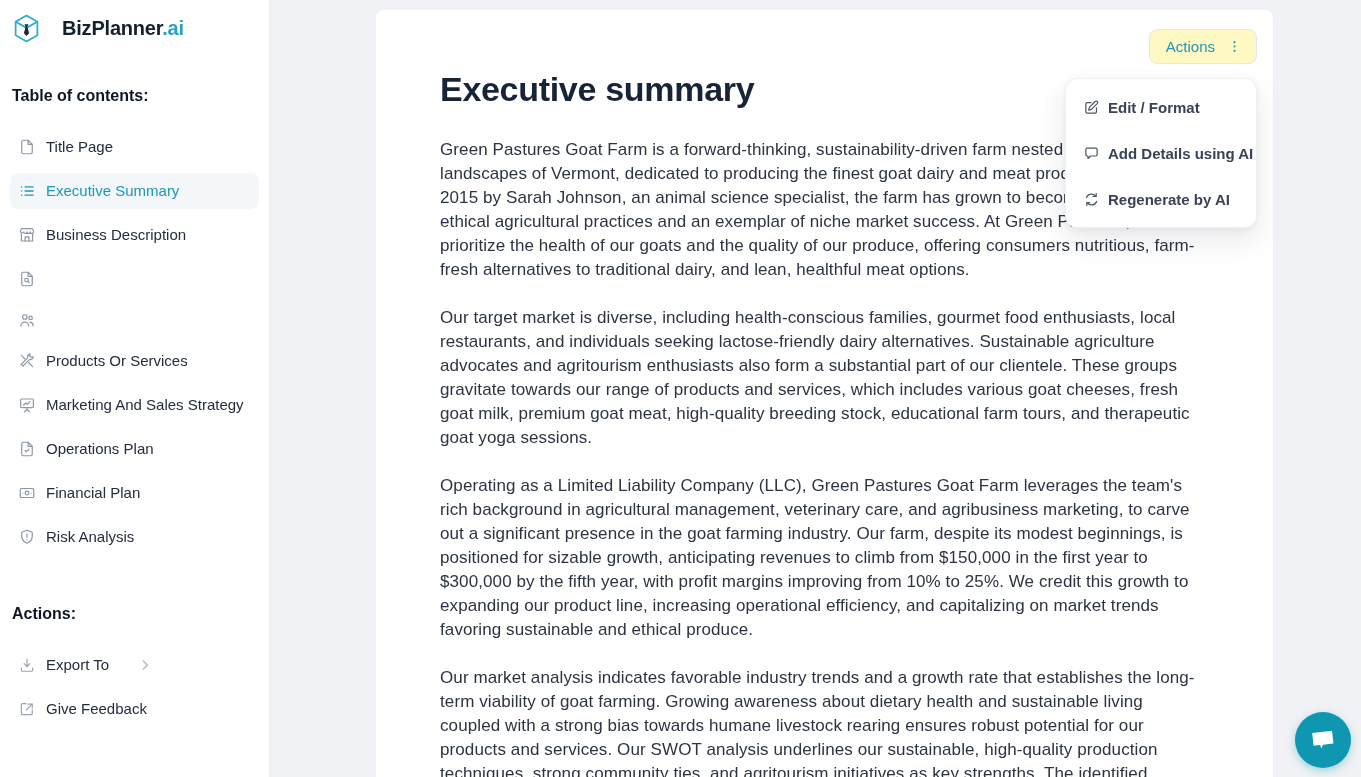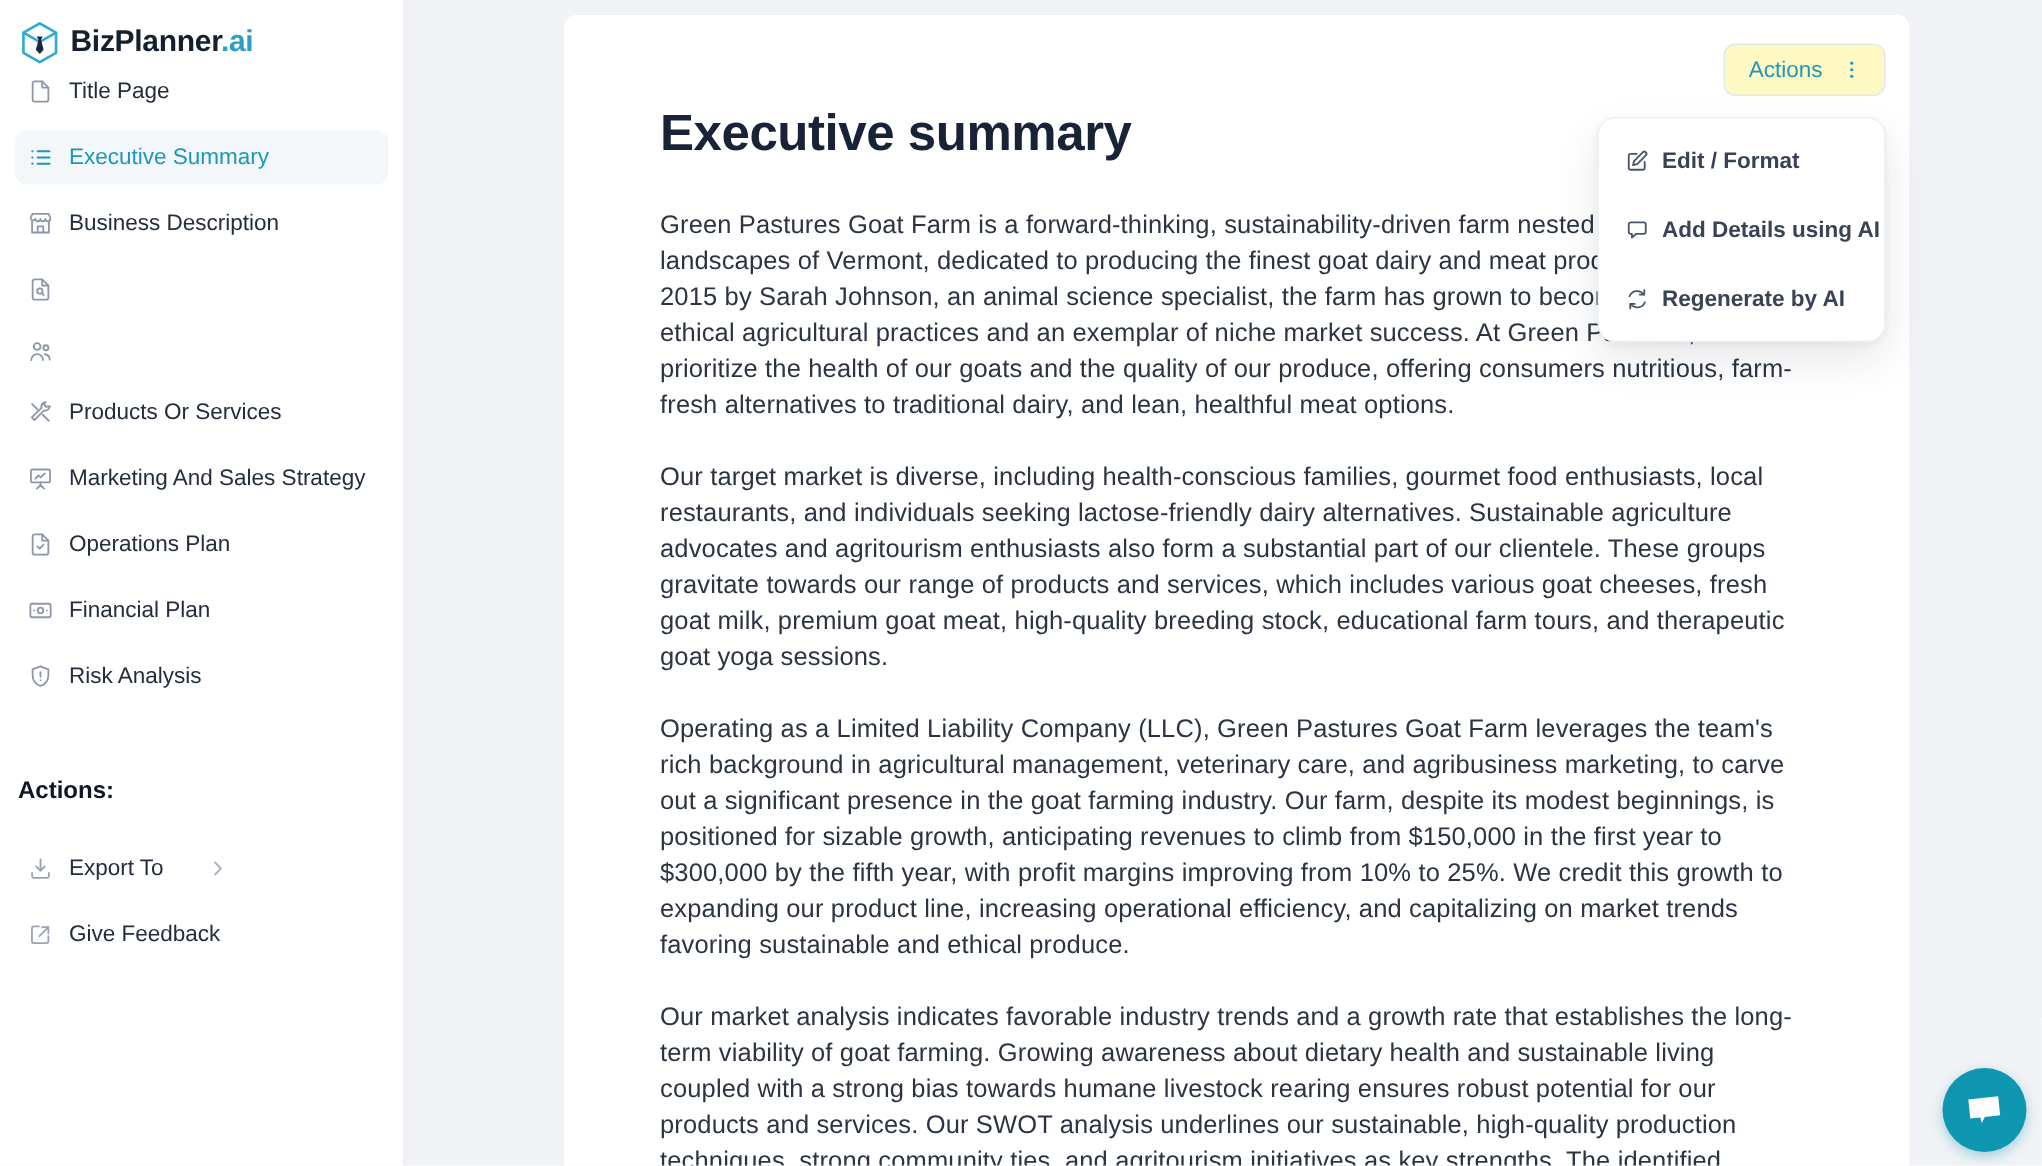--- a/index.html
+++ b/index.html
@@ -10,21 +10,21 @@
     overflow:hidden;
     position:relative;
     color:#1d2637;
   }
   
   .sidebar {
     position:absolute; left:0; top:0; width:270px; height:777px;
     background:#ffffff; border-right:1px solid #e9edf1;
     padding:12px 10px 0 10px;
   }
-  .logo-row { display:flex; align-items:center; gap:6px; padding:2px 0 0 2px; }
+  .logo-row { display:flex; align-items:center; gap:21px; padding:2px 0 0 2px; }
   .logo-mark { width:29px; height:29px; flex:0 0 auto; }
   .logo-text { font-size:20px; font-weight:700; color:#15202f; letter-spacing:-0.2px; }
   .logo-text .ai { color:#2b9fc6; }
   .side-heading {
     font-size:16px; font-weight:700; color:#0f1726;
     margin:44px 0 24px 2px;
   }
   .nav-item {
     display:flex; align-items:flex-start; gap:10px;
     padding:6px 8px; margin-bottom:8px; border-radius:8px;
@@ -94,20 +94,21 @@
 
   <div class="logo-row">
     <svg class="logo-mark" viewBox="0 0 28 28" fill="none">
       <path d="M14 1.5 24.5 7.5v13L14 26.5 3.5 20.5v-13z" stroke="#2fabd1" stroke-width="1.7" stroke-linejoin="round"></path>
       <path d="M3.5 7.5 14 13.4l10.5-5.9" stroke="#2fabd1" stroke-width="1.7" stroke-linejoin="round"></path>
       <path d="M12.1 10h3.8l-1.1 2.1 1.7 6.4L14 21.2l-2.5-2.7 1.7-6.4z" fill="#17293e"></path>
     </svg>
     <div class="logo-text"><span>BizPlanner</span><span class="ai">.ai</span></div>
   </div>
 
+  <div class="side-heading">Table of contents:</div>
 
   <nav>
     <div class="nav-item">
       <svg class="nav-icon" viewBox="0 0 24 24" fill="none" stroke="currentColor" stroke-width="1.6" stroke-linecap="round" stroke-linejoin="round">
           <path d="M13.5 3H7a2 2 0 0 0-2 2v14a2 2 0 0 0 2 2h10a2 2 0 0 0 2-2V8.5z"></path>
           <path d="M13.5 3v5.5H19"></path>
         </svg>
       <span>Title Page</span>
     </div>
     <div class="nav-item active">

